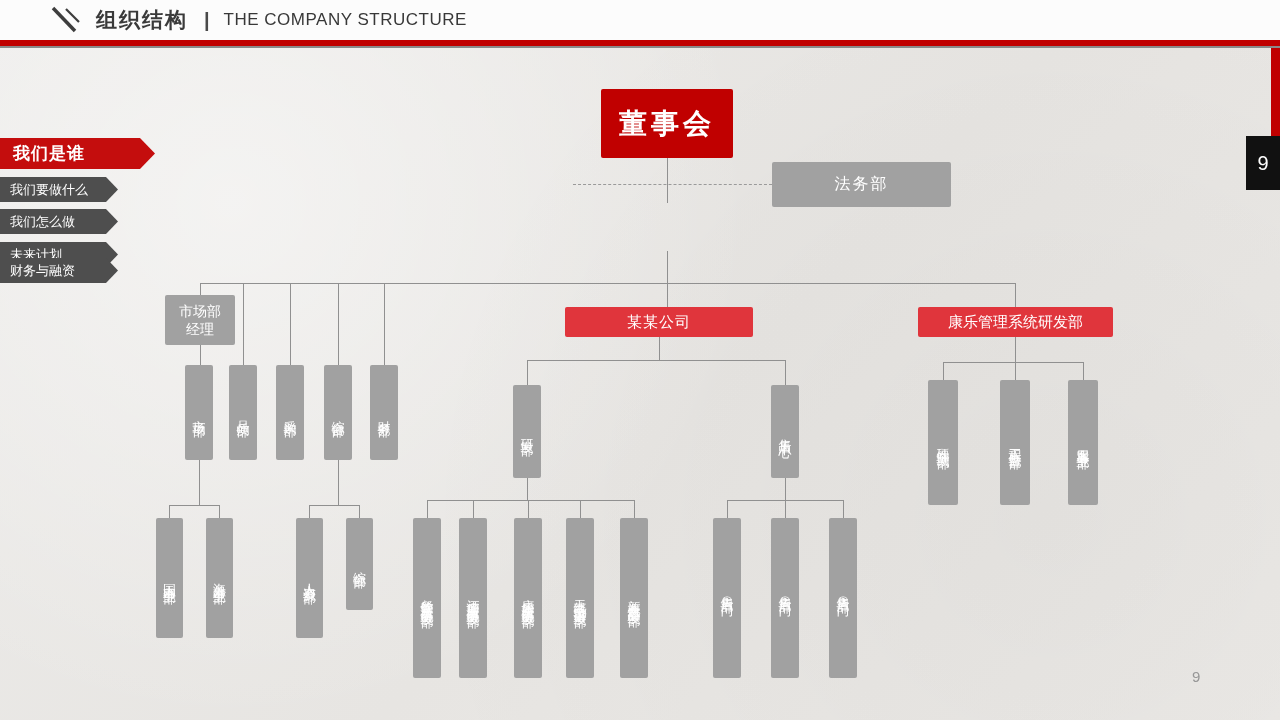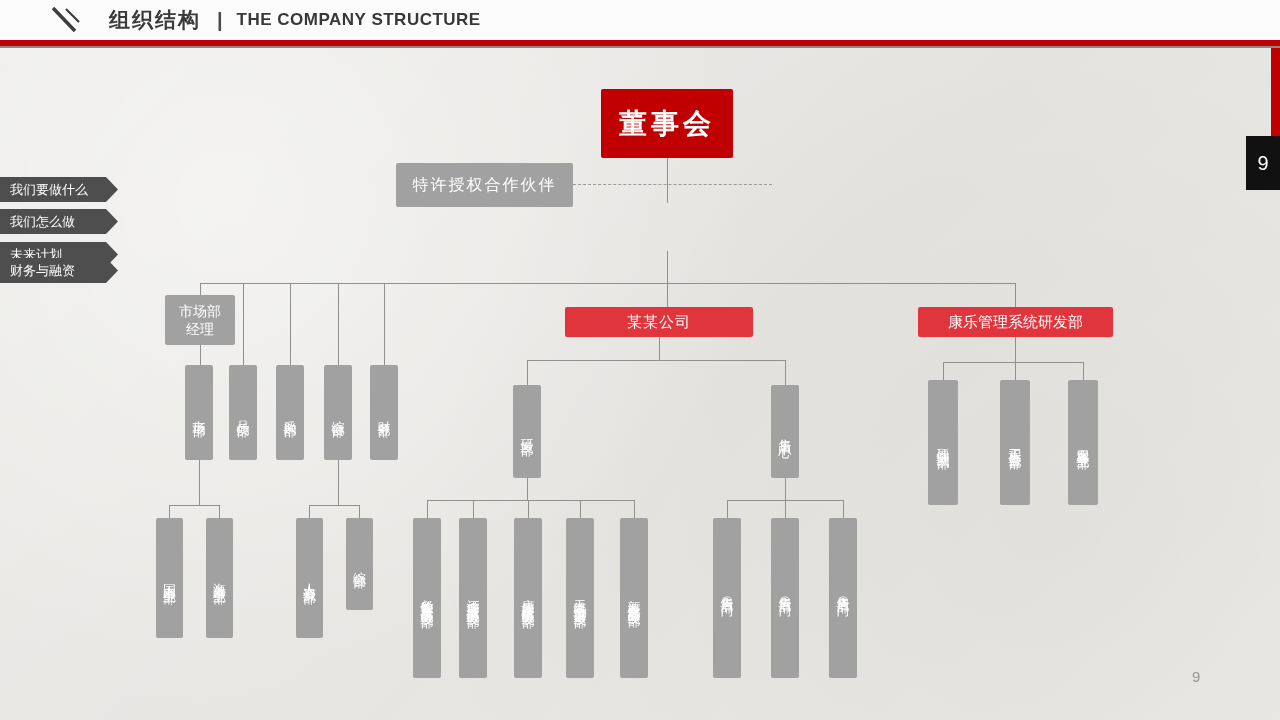--- a/index.html
+++ b/index.html
@@ -10,23 +10,23 @@
     background-color:#eae8e5;
     background-image:
       radial-gradient(circle at 18% 28%, rgba(255,255,255,.45), transparent 45%),
       radial-gradient(circle at 82% 72%, rgba(0,0,0,.035), transparent 55%),
       linear-gradient(135deg,#edecea 0%,#e7e5e2 55%,#edebe8 100%);
   }
 
   
   .header { position:absolute; left:0; top:0; width:1280px; height:40px; background:#fcfcfc; display:flex; align-items:center; }
   .hdr-icon { margin-left:48px; width:36px; height:30px; }
-  .hdr-cn { margin-left:25px; font-size:21px; font-weight:bold; color:#3a3a3a; letter-spacing:2px; }
+  .hdr-cn { margin-left:12px; font-size:21px; font-weight:bold; color:#3a3a3a; letter-spacing:2px; }
   .hdr-div { margin:0 14px 0 16px; font-size:20px; font-weight:bold; color:#4a4a4a; }
-  .hdr-en { font-size:17px; font-weight:bold; color:#383838; letter-spacing:.5px; }
+  .hdr-en { font-size:17px; font-weight:normal; color:#383838; letter-spacing:.5px; }
   .red-bar { position:absolute; left:0; top:40px; width:1280px; height:6px; background:#c00000; }
   .sub-bar { position:absolute; left:0; top:46px; width:1280px; height:2px; background:#8a8a8a; }
   .right-red-strip { position:absolute; right:0; top:48px; width:9px; height:88px; background:#c00000; }
 
   
   .side-active {
     position:absolute; left:0; top:138px; width:155px; height:31px; background:#c40d0d;
     color:#fff; font-size:17px; font-weight:bold; display:flex; align-items:center; padding-left:13px;
     clip-path:polygon(0 0, calc(100% - 15px) 0, 100% 50%, calc(100% - 15px) 100%, 0 100%);
     letter-spacing:1px;
@@ -65,20 +65,21 @@
       <line x1="18" y1="4" x2="31" y2="17" stroke="#3d3d3d" stroke-width="2.2"></line>
     </svg>
     <span class="hdr-cn">组织结构</span>
     <span class="hdr-div">|</span>
     <span class="hdr-en">THE COMPANY STRUCTURE</span>
   </div>
   <div class="red-bar"></div>
   <div class="sub-bar"></div>
   <div class="right-red-strip"></div>
 
+  <div class="side-active">我们是谁</div>
   <div class="side-item" style="top:177px">我们要做什么</div>
   <div class="side-item" style="top:209px">我们怎么做</div>
   <div class="side-item" style="top:242px">未来计划</div>
   <div class="side-item" style="top:258px">财务与融资</div>
 
   <div class="page-marker">9</div>
   <div class="page-footer">9</div>
 
   <div class="vline" style="left:667px;top:158px;height:45px"></div>
   <div class="dashline" style="left:573px;top:184px;width:199px"></div>
@@ -117,22 +118,22 @@
   <div class="vline" style="left:785px;top:500px;height:18px"></div>
   <div class="vline" style="left:843px;top:500px;height:18px"></div>
   <div class="vline" style="left:1015px;top:337px;height:25px"></div>
   <div class="hline" style="left:943px;top:362px;width:140px"></div>
   <div class="vline" style="left:943px;top:362px;height:18px"></div>
   <div class="vline" style="left:1015px;top:362px;height:18px"></div>
   <div class="vline" style="left:1083px;top:362px;height:18px"></div>
 
   <div class="node red" style="left:601px;top:89px;width:132px;height:69px;font-size:28px;font-weight:bold;letter-spacing:4px">董事会</div>
 
-  <div class="node gray" style="left:396px;top:163px;width:177px;height:44px;font-size:16px;letter-spacing:2px">特许授权合作伙伴</div>
 
+  <div class="node gray" style="left:772px;top:162px;width:179px;height:45px;font-size:16px;letter-spacing:2px">法务部</div>
 
 
   <div class="node banner" style="left:565px;top:307px;width:188px;height:30px;font-size:15px;letter-spacing:1px">某某公司</div>
 
   <div class="node banner" style="left:918px;top:307px;width:195px;height:30px;font-size:15px">康乐管理系统研发部</div>
 
   <div class="node gray" style="left:165px;top:295px;width:70px;height:50px;font-size:14px;flex-direction:column;line-height:1.3">
     <span>市场部</span>
     <span>经理</span>
   </div>

